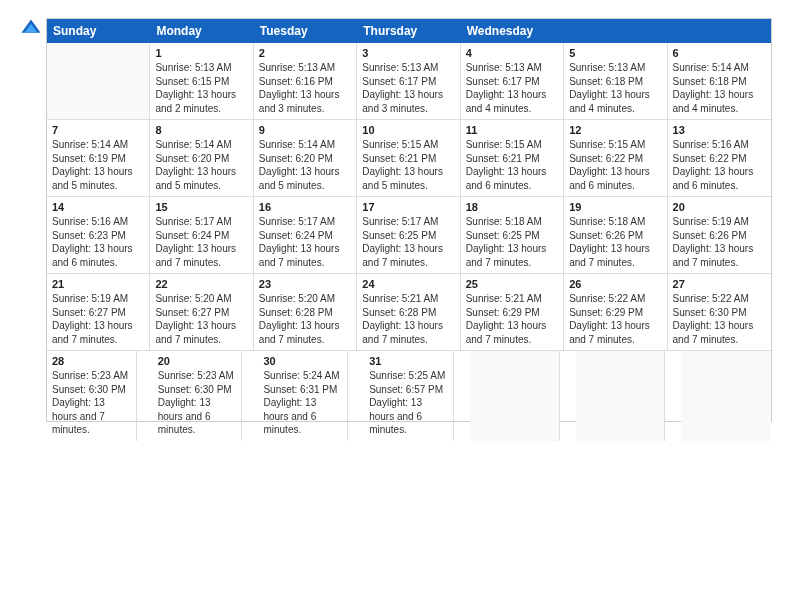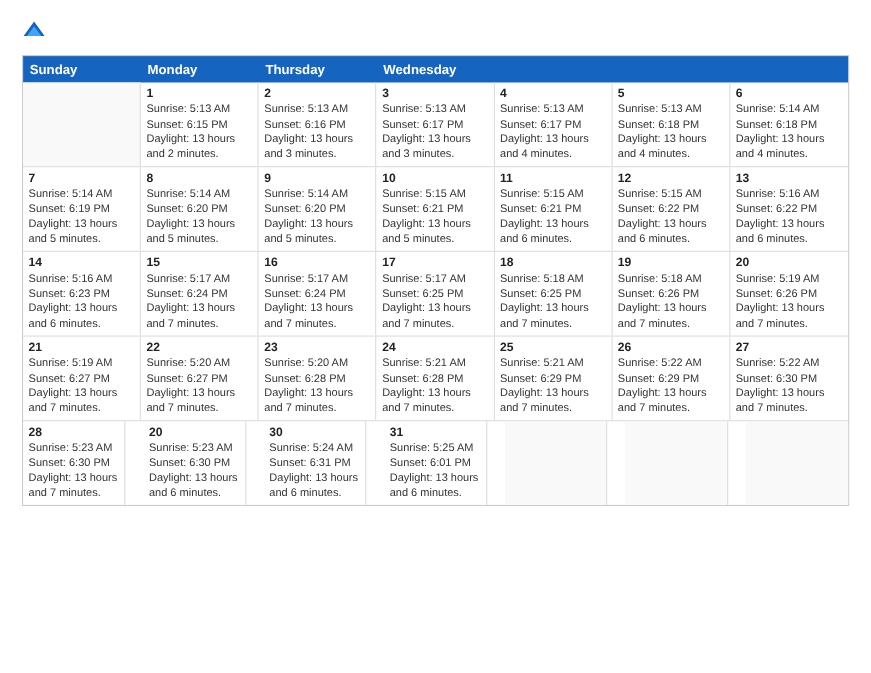--- a/index.html
+++ b/index.html
@@ -8,21 +8,21 @@
       height: 612px;
       font-family: Arial, sans-serif;
       background: #fff;
       overflow: hidden;
     }
     .page {
       width: 792px;
       height: 436px;
       padding: 18px 20px 14px 20px;
       display: flex;
-      flex-direction: column;
+      flex-direction: row;
     }
     .header {
       display: flex;
       justify-content: space-between;
       align-items: flex-start;
       margin-bottom: 10px;
     }
     .logo {
       display: flex;
       align-items: center;
@@ -139,20 +139,21 @@
     <div class="title-section">
       <div class="month-title"></div>
       <div class="subtitle"></div>
     </div>
   </div>
 
   <div class="calendar">
     <div class="cal-header" id="cal-header">
         <div class="cal-header-cell">Sunday</div>
         <div class="cal-header-cell">Monday</div>
+        <div class="cal-header-cell">Tuesday</div>
         <div class="cal-header-cell">Thursday</div>
         <div class="cal-header-cell">Wednesday</div>
       </div>
     <div class="cal-body" id="cal-body">
         <div class="cal-row">
           <div class="cal-cell empty"></div>
           <div class="cal-cell">
             <span class="day-num">1</span>
             <div class="cell-text" style="white-space: pre-line;">Sunrise: 5:13 AM
 Sunset: 6:15 PM
@@ -336,21 +337,21 @@
           </div>
           <div class="cal-cell">
             <span class="day-num">30</span>
             <div class="cell-text" style="white-space: pre-line;">Sunrise: 5:24 AM
 Sunset: 6:31 PM
 Daylight: 13 hours and 6 minutes.</div>
           </div>
           <div class="cal-cell">
             <span class="day-num">31</span>
             <div class="cell-text" style="white-space: pre-line;">Sunrise: 5:25 AM
-Sunset: 6:01 PM
+Sunset: 6:57 PM
 Daylight: 13 hours and 6 minutes.</div>
           </div>
           <div class="cal-cell empty"></div>
           <div class="cal-cell empty"></div>
           <div class="cal-cell empty"></div>
         </div>
       </div>
   </div>
 </div>
 

